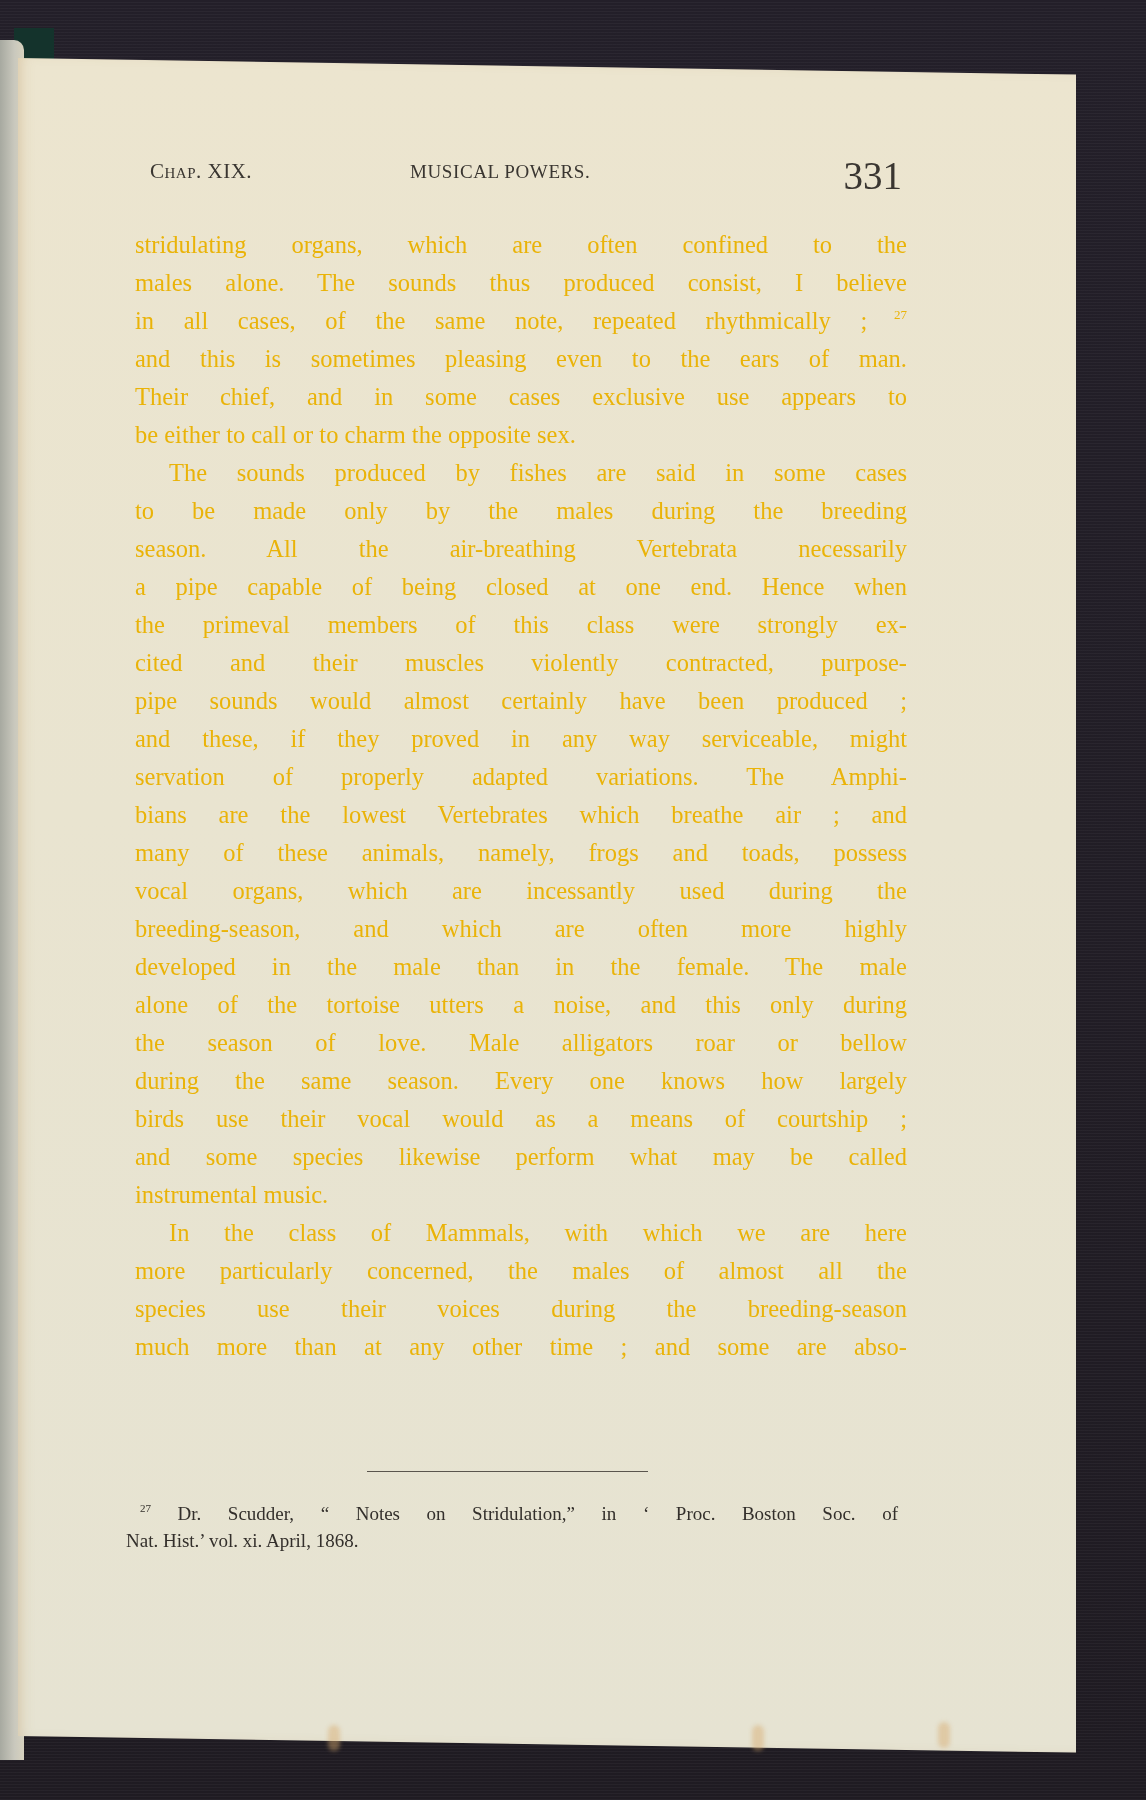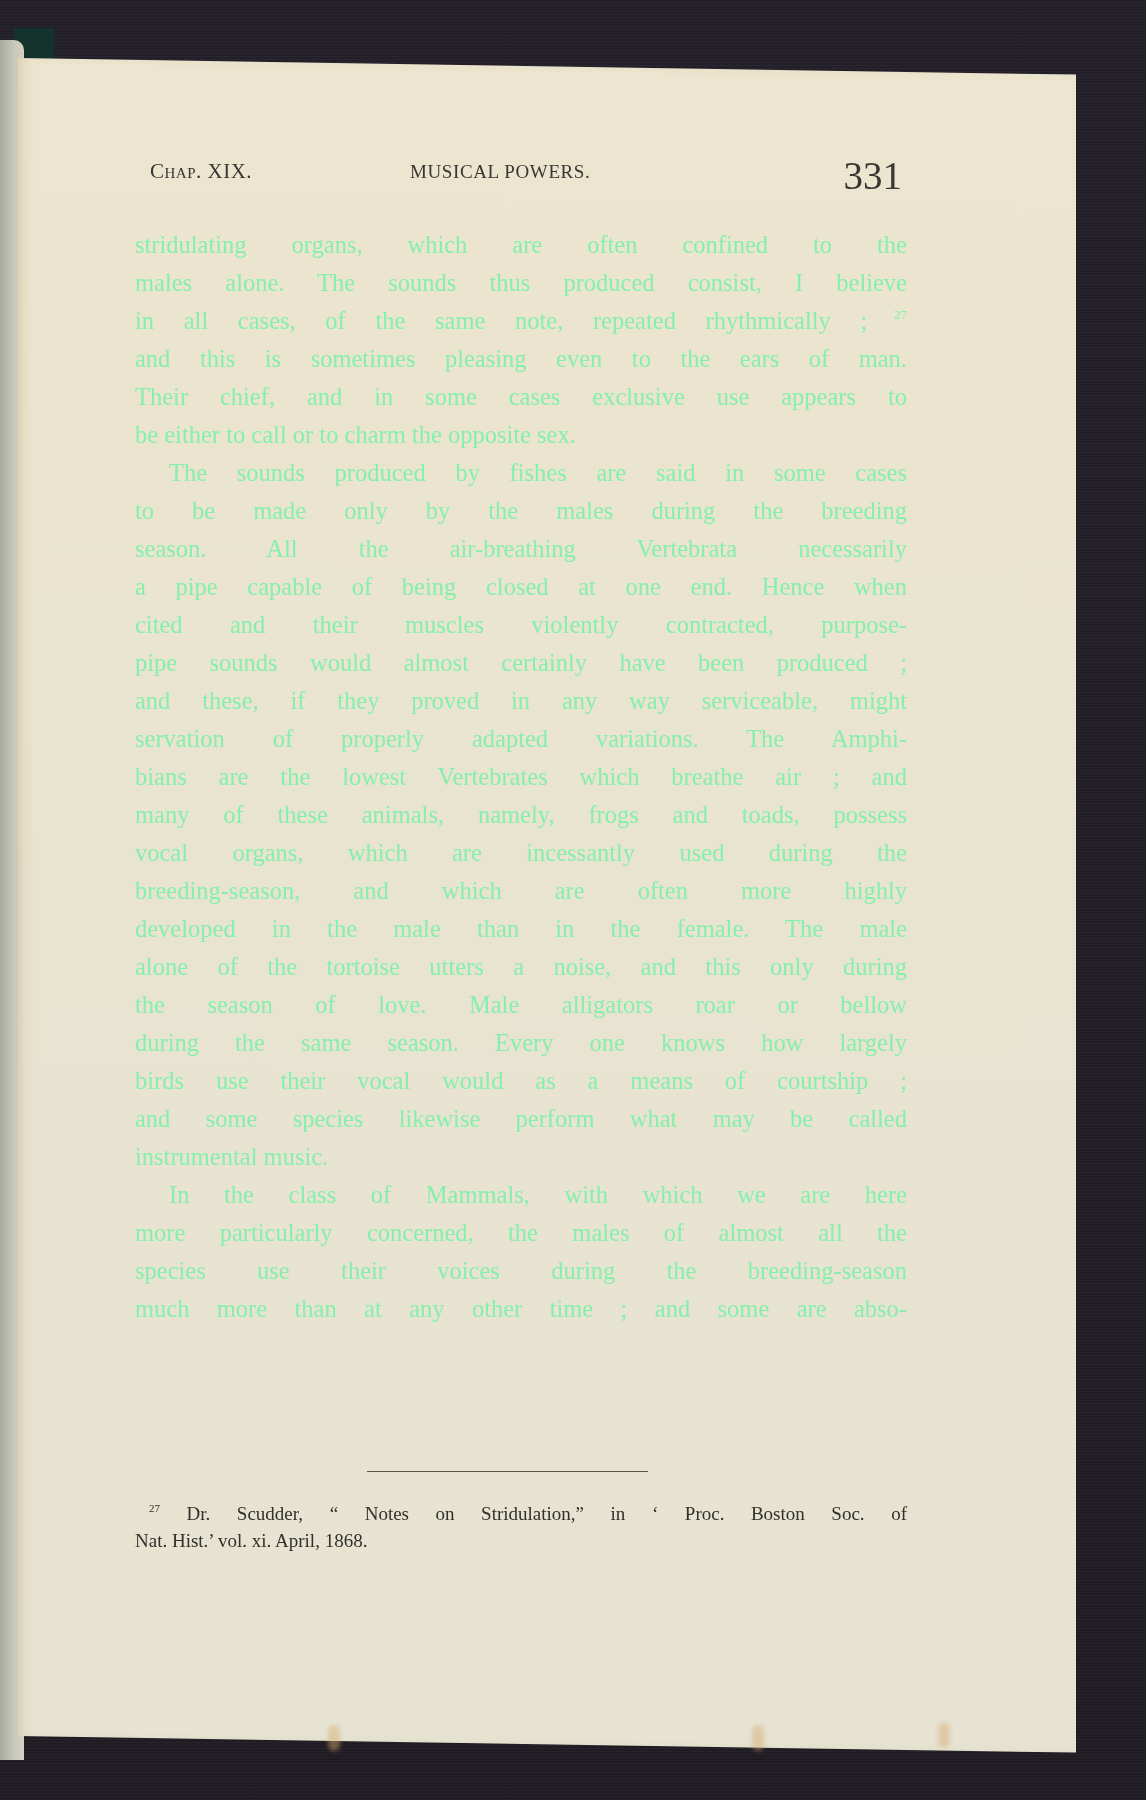--- a/index.html
+++ b/index.html
@@ -41,35 +41,35 @@
   .rh-title {
     position: absolute; left: 276px; top: 2px;
     font-size: 19px; letter-spacing: 0.6px;
   }
   .rh-page {
     position: absolute; right: 4px; top: -6px;
     font-size: 39px;
   }
   .body-text {
     position: absolute; left: 135px; top: 229px; width: 772px;
-    color: #86efac; font-size: 24.5px;
+    color: #eab308; font-size: 24.5px;
   }
   .line {
     height: 38px; line-height: 32px; white-space: nowrap;
     text-align: justify; text-align-last: justify;
   }
   .line.last { text-align-last: left; }
   .line.indent { padding-left: 34px; }
   sup { font-size: 13px; vertical-align: 10px; line-height: 0; }
   .footnote-rule {
     position: absolute; left: 367px; top: 1471px; width: 281px; height: 1px;
     background: #5a554d;
   }
   .footnotes {
-    position: absolute; left: 135px; top: 1500px; width: 772px;
+    position: absolute; left: 126px; top: 1500px; width: 772px;
     color: #332f2b; font-size: 19px;
   }
   .fn-line { height: 27px; line-height: 27px; white-space: nowrap; text-align: justify; text-align-last: justify; }
   .fn-line.indent { padding-left: 14px; }
   .fn-line.last { text-align-last: left; }
   .fn-line sup { font-size: 11px; vertical-align: 8px; }
   .stain {
     position: absolute; width: 12px; height: 26px; border-radius: 6px;
     background: rgba(214,170,110,0.45); filter: blur(2px);
   }
@@ -97,20 +97,21 @@
     <div class="line"><span>stridulating organs, which are often confined to the</span></div>
     <div class="line"><span>males alone.  The sounds thus produced consist, I believe</span></div>
     <div class="line"><span>in all cases, of the same note, repeated rhythmically ;</span><sup> 27</sup></div>
     <div class="line"><span>and this is sometimes pleasing even to the ears of man.</span></div>
     <div class="line"><span>Their chief, and in some cases exclusive use appears to</span></div>
     <div class="line last"><span>be either to call or to charm the opposite sex.</span></div>
     <div class="line indent"><span>The sounds produced by fishes are said in some cases</span></div>
     <div class="line"><span>to be made only by the males during the breeding</span></div>
     <div class="line"><span>season.  All the air-breathing Vertebrata necessarily</span></div>
     <div class="line"><span>a pipe capable of being closed at one end.  Hence when</span></div>
+    <div class="line"><span>the primeval members of this class were strongly ex-</span></div>
     <div class="line"><span>cited and their muscles violently contracted, purpose-</span></div>
     <div class="line"><span>pipe sounds would almost certainly have been produced ;</span></div>
     <div class="line"><span>and these, if they proved in any way serviceable, might</span></div>
     <div class="line"><span>servation of properly adapted variations.  The Amphi-</span></div>
     <div class="line"><span>bians are the lowest Vertebrates which breathe air ; and</span></div>
     <div class="line"><span>many of these animals, namely, frogs and toads, possess</span></div>
     <div class="line"><span>vocal organs, which are incessantly used during the</span></div>
     <div class="line"><span>breeding-season, and which are often more highly</span></div>
     <div class="line"><span>developed in the male than in the female.  The male</span></div>
     <div class="line"><span>alone of the tortoise utters a noise, and this only during</span></div>

